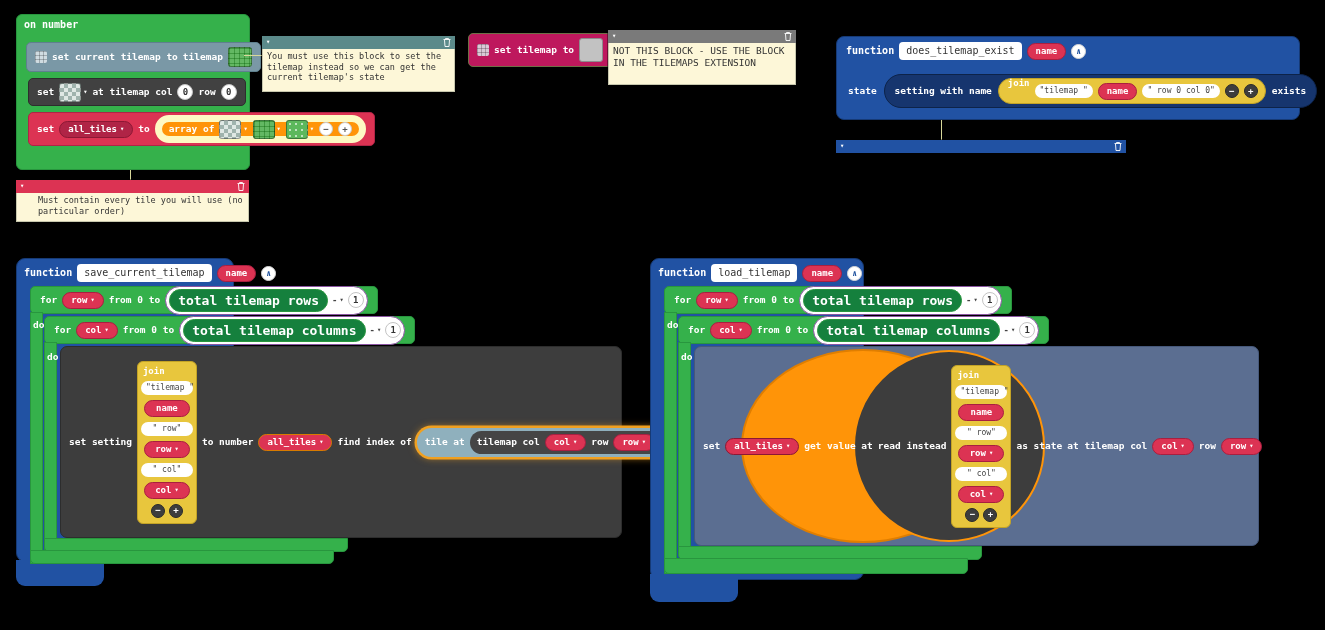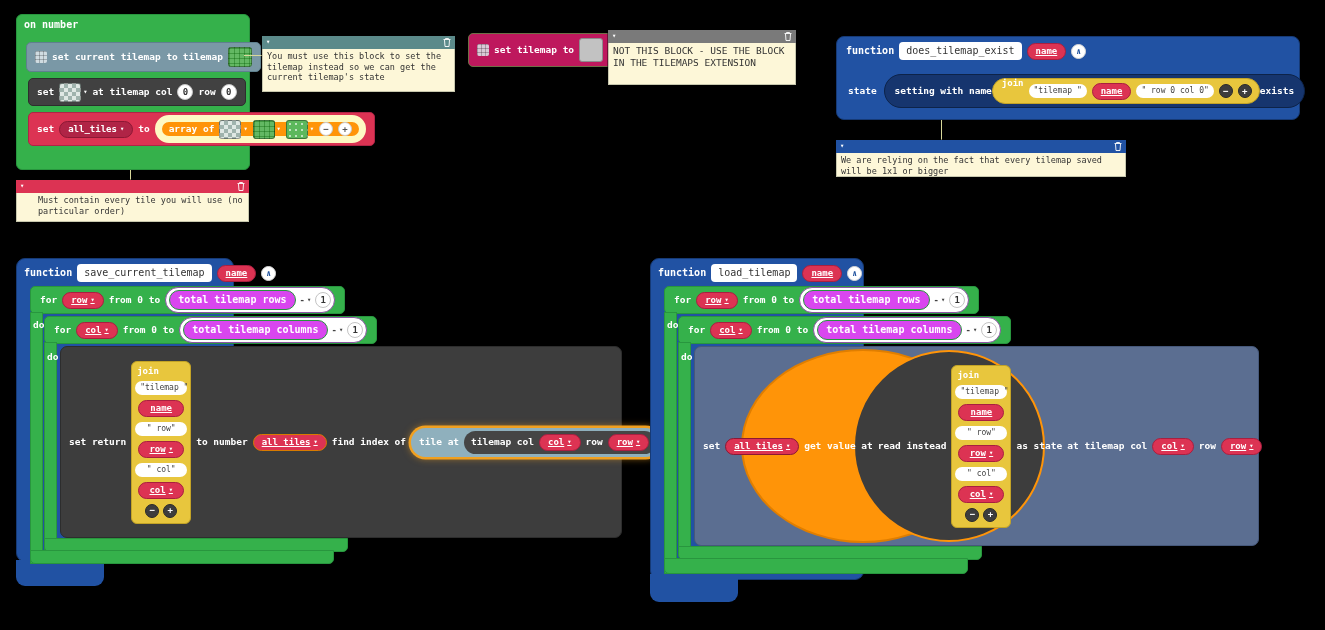--- a/index.html
+++ b/index.html
@@ -20,23 +20,23 @@
   .c-crimson{ background:#dc3353; border:1px solid #b02446; }
   .c-orange { background:#ff9408; border:7px solid #fef9c3; }
   .c-blue   { background:#2152a3; }
   .c-blue-b { background:#2152a3; border:1px solid #163a76; }
   .c-olive  { background:#be185d; border:1px solid #6e7046; }
   .c-slate  { background:#5b6e91; border:1px solid #46587a; }
 
   .stmt { position:absolute; display:inline-flex; align-items:center; gap:5px; padding:0 8px; border-radius:5px; }
 
   .pill-red { display:inline-flex; align-items:center; gap:3px; background:#dc3353; border:1.5px solid #a81f40;
-              border-radius:999px; color:#fff; font-weight:bold; font-size:9px; padding:3px 8px; white-space:nowrap; line-height:1;text-decoration:underline; }
-  .pill-green { background:#d946ef; border:1px solid #28963e; border-radius:999px; color:#fff; font-weight:bold;
-              font-size:10px; padding:4px 8px; white-space:nowrap; line-height:1; }
+              border-radius:999px; color:#fff; font-weight:bold; font-size:9px; padding:3px 8px; white-space:nowrap; line-height:1; }
+  .pill-green { background:#15803d; border:1px solid #28963e; border-radius:999px; color:#fff; font-weight:bold;
+              font-size:13px; padding:4px 8px; white-space:nowrap; line-height:1; }
   .pill-darkred { display:inline-flex; align-items:center; gap:3px; background:#b02446; border:1px solid #8c1834;
               border-radius:999px; color:#fff; font-weight:bold; font-size:9px; padding:3px 8px; line-height:1; }
   .caret { font-size:7px; line-height:1; }
 
   .num { background:#fff; border:1px solid #c4c4c4; border-radius:50%; width:16px; height:16px;
          display:inline-flex; align-items:center; justify-content:center; color:#333; font-size:9px; font-weight:bold; }
   .field-white { background:#fff; border-radius:8px; color:#444; font-size:8px; padding:3px 5px; white-space:nowrap; line-height:1; }
   .fn-input { background:#fff; border-radius:4px; color:#333; font-size:10px; padding:4px 7px; white-space:nowrap; line-height:1; }
 
   .math-wrap { display:inline-flex; align-items:center; gap:4px; background:#fff; border:1.5px solid #8a55a2;
@@ -51,21 +51,21 @@
           display:inline-flex; align-items:center; justify-content:center; font-size:8px; font-weight:bold; border:1px solid #d8d8d8; }
 
   .join-v { display:flex; flex-direction:column; align-items:center; gap:5px; width:62px;
             background:#e8c63d; border:1px solid #c3a326; border-radius:6px; padding:5px 3px; }
   .join-v .field-white { width:52px; text-align:center; }
   .join-v .pill-red { justify-content:center; min-width:46px; }
   .join-label { color:#fff; font-weight:bold; font-size:9px; align-self:flex-start; padding-left:2px; line-height:1; }
   .join-h { display:inline-flex; align-items:center; gap:5px; background:#e8c63d; border:1px solid #c3a326;
             border-radius:13px; height:26px; padding:0 7px; }
 
-  .navy-pill { display:inline-flex; align-items:center; background:#16356e; border:1px solid #0d2349;
+  .navy-pill { display:inline-flex; align-items:center; gap:6px; background:#16356e; border:1px solid #0d2349;
                border-radius:17px; height:34px; padding:0 10px; }
 
   .tile-at { display:inline-flex; align-items:center; gap:5px; background:#8fb0bd; border-radius:16px; padding:3px 4px 3px 8px;
              box-shadow:0 0 0 2.5px #f0a020, 0 0 7px 2px rgba(240,160,32,.55); }
   .tile-loc { display:inline-flex; align-items:center; gap:5px; background:#454545; border-radius:12px; padding:3px 7px; }
 
   .thumb { width:22px; height:19px; border-radius:3px; border:1px solid rgba(0,0,0,.35); flex:none; }
   .thumb-checker { background-color:#dfe8e4;
      background-image:linear-gradient(45deg,#9fb3ad 26%,transparent 26%,transparent 74%,#9fb3ad 74%),
                       linear-gradient(45deg,#9fb3ad 26%,transparent 26%,transparent 74%,#9fb3ad 74%);
@@ -215,21 +215,20 @@
 
 <div class="comment" style="left:836px; top:140px; width:290px; height:37px;">
   <div class="comment-header hdr-blue">
     <span class="arr">▾</span>
     <span class="trash">
       <svg width="8" height="9" viewBox="0 0 8 9">
           <path d="M0.5 1.5h7M2.5 1.5v-1h3v1M1.5 2l.5 6.5h4L6.5 2" stroke="#fff" stroke-width="0.9" fill="none"></path>
         </svg>
     </span>
   </div>
-  <div class="comment-body" style="height:24px;">We are relying on the fact that every tilemap saved will be 1x1 or bigger</div>
 </div>
 
 <div class="comment" style="left:16px; top:180px; width:233px; height:42px;">
   <div class="comment-header hdr-red">
     <span class="arr">▾</span>
     <span class="trash">
       <svg width="8" height="9" viewBox="0 0 8 9">
           <path d="M0.5 1.5h7M2.5 1.5v-1h3v1M1.5 2l.5 6.5h4L6.5 2" stroke="#fff" stroke-width="0.9" fill="none"></path>
         </svg>
     </span>
@@ -279,21 +278,21 @@
         <span>-</span>
         <span class="caret">▾</span>
       </span>
       <span class="num">1</span>
     </span>
   </div>
   <div class="abs c-green spine" style="left:28px; top:84px; width:13px; height:208px;"></div>
   <div class="abs t" style="left:31px; top:94px;">do</div>
 
   <div class="abs c-dark row" style="left:44px; top:88px; width:562px; height:192px; border-radius:7px; padding:0 6px 0 8px; background:#3d3d3d;">
-    <span class="t">set return</span>
+    <span class="t">set setting</span>
     <span class="join-v">
       <span class="join-label">join</span>
       <span class="field-white">"tilemap "</span>
       <span class="pill-red">name</span>
       <span class="field-white">" row"</span>
       <span class="pill-red">
         <span>row</span>
         <span class="caret">▾</span>
       </span>
       <span class="field-white">" col"</span>

